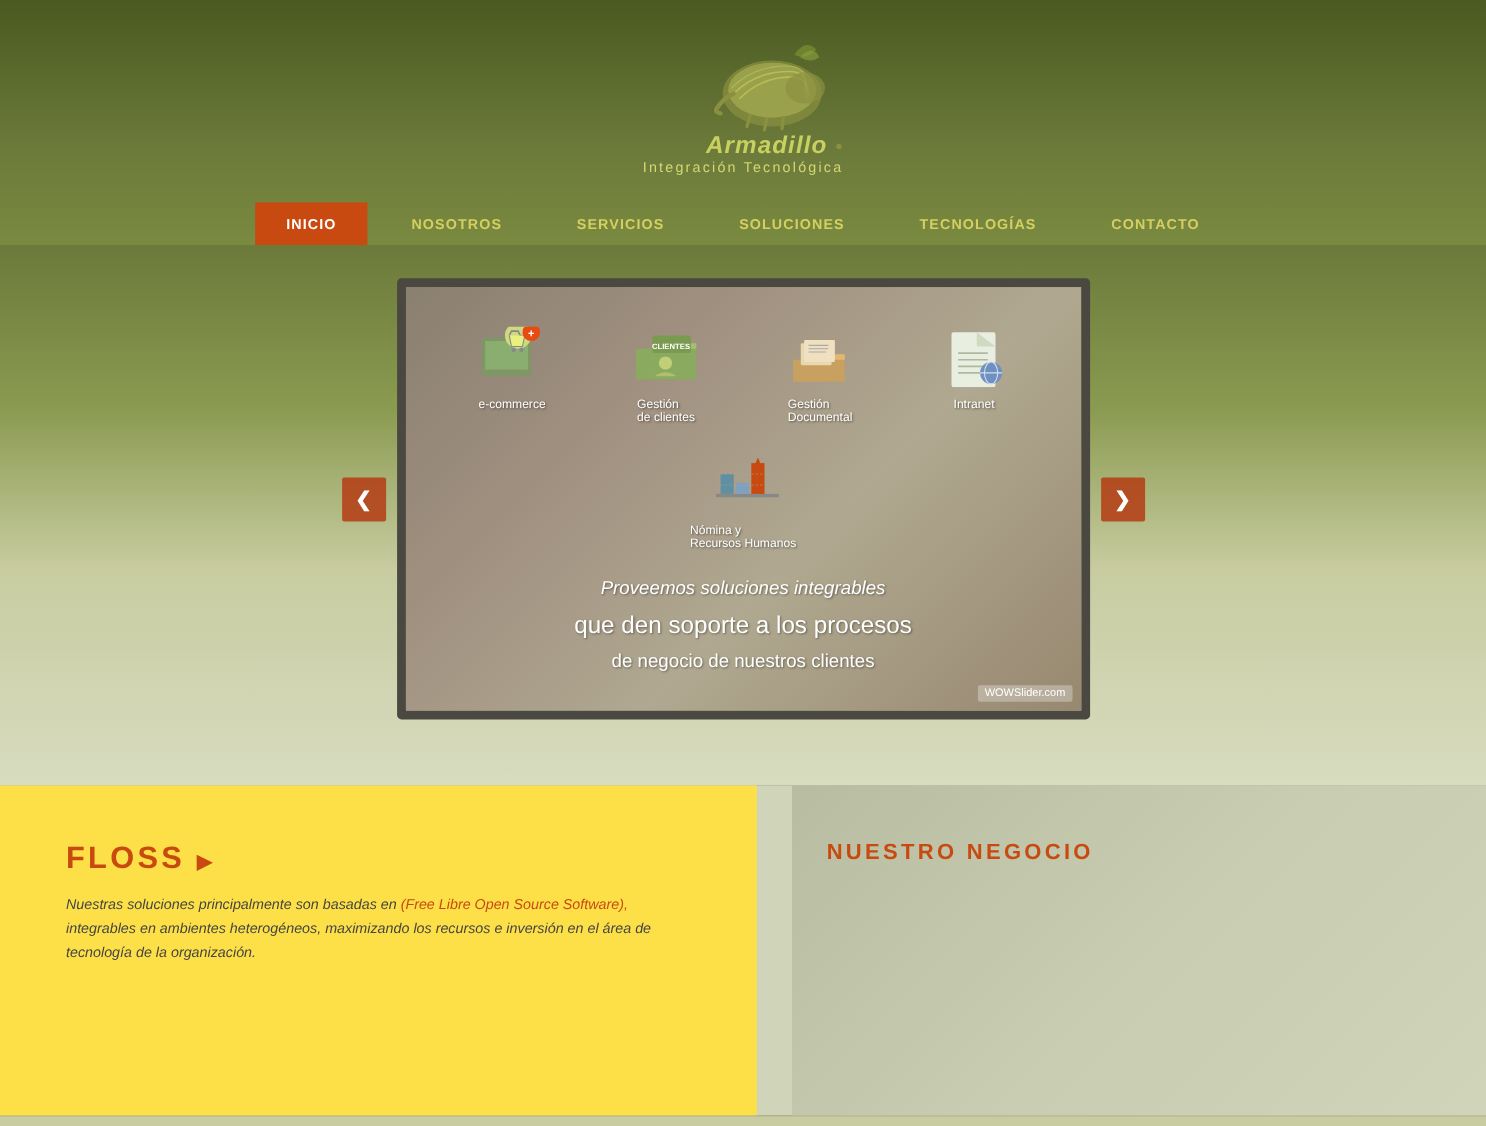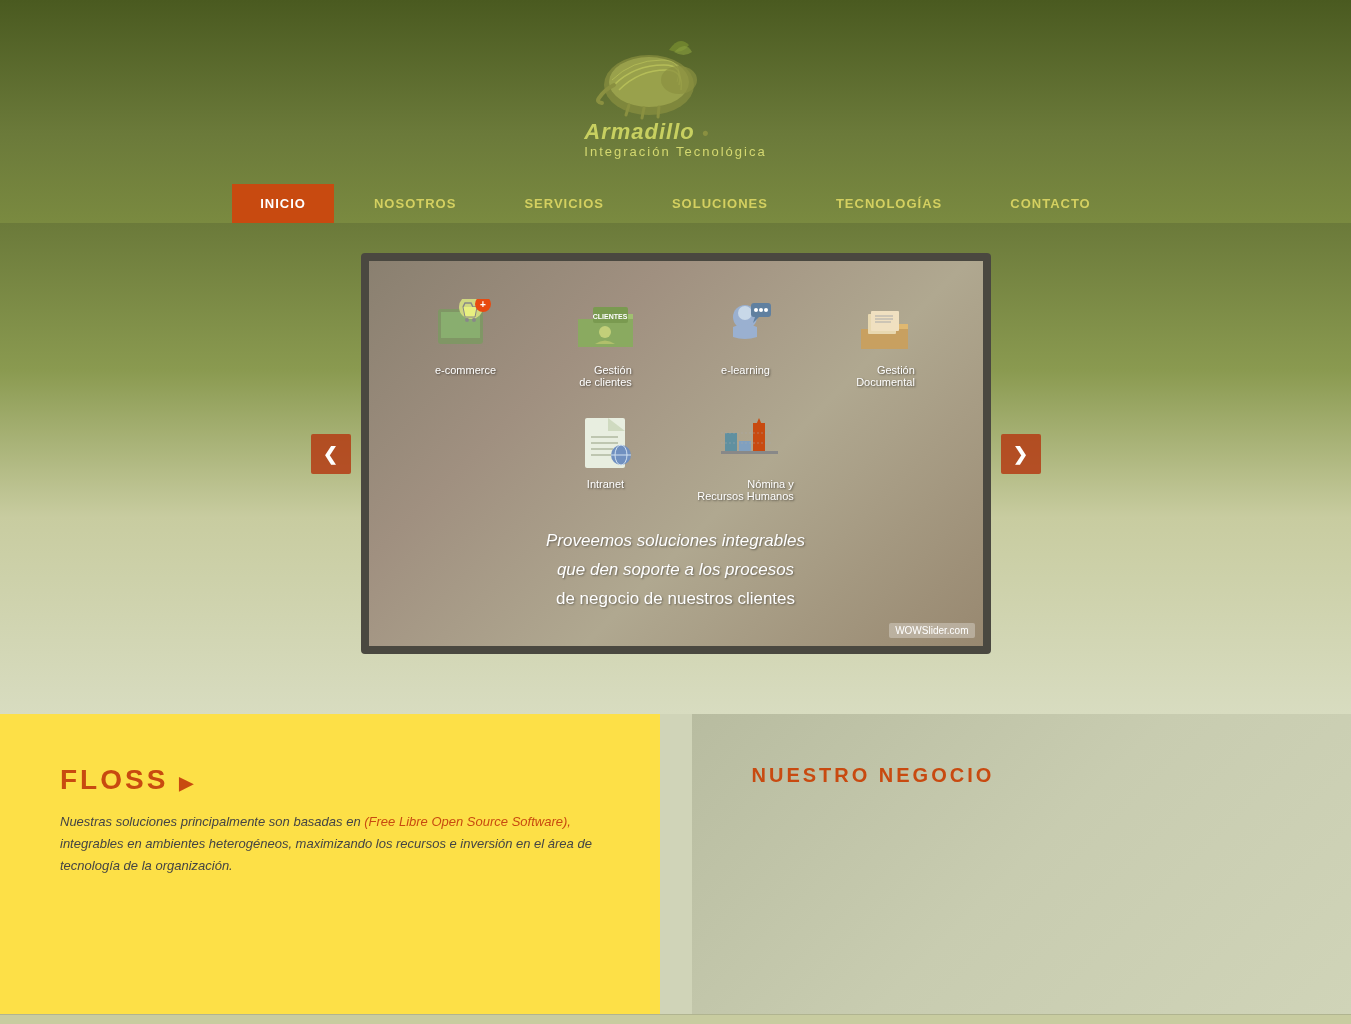--- a/index.html
+++ b/index.html
@@ -116,21 +116,21 @@
       height: 65px;
       display: flex;
       align-items: center;
       justify-content: center;
       margin-bottom: 5px;
     }
 
     .service-label {
       color: #fff;
       font-size: 11px;
-      text-align: right;
+      text-align: left;
       text-shadow: 1px 1px 2px rgba(0,0,0,0.5);
     }
 
     .wowslider-badge {
       position: absolute;
       bottom: 8px;
       right: 8px;
       background: rgba(255,255,255,0.3);
       color: #fff;
       font-size: 10px;
@@ -173,21 +173,21 @@
     }
 
     .bottom-left {
       flex: 1;
       padding: 50px 60px;
       background: #fde047;
     }
 
     .bottom-right {
       flex: 1;
-      padding: 50px 60px;
+      padding: 50px 32px;
       background: linear-gradient(135deg, #b8bca0 0%, #c8ccb0 50%, #d0d4b8 100%);
       position: relative;
       margin-left: 32px;
     }
 
     .floss-title {
       color: #c84a10;
       font-size: 28px;
       font-weight: bold;
       letter-spacing: 3px;
@@ -229,21 +229,21 @@
       padding: 18px;
       text-align: center;
       font-size: 12px;
       color: #555;
     }
 
     
     .armadillo-logo {
       display: flex;
       flex-direction: column;
-      align-items: flex-start;
+      align-items: flex-end;
     }
   </style>
 </head>
 <body>
 
 <div class="header">
   <div class="logo-area">
     <div class="armadillo-logo">
 
       <svg width="130" height="90" viewBox="0 0 130 90">
@@ -324,37 +324,20 @@
                 <text x="37" y="20" text-anchor="middle" fill="white" font-size="7" font-weight="bold">CLIENTES</text>
 
                 <circle cx="32" cy="33" r="6" fill="#d0d880" opacity="0.8"></circle>
                 <path d="M22 45 Q32 38 42 45" fill="#c0c870" opacity="0.7"></path>
               </svg>
             </div>
             <div class="service-label" style="white-space:pre;">Gestión
 de clientes</div>
           </div>
 
-          <div class="service-item">
-            <div class="service-icon-wrapper">
-              <svg width="65" height="55" viewBox="0 0 65 55">
-
-                <circle cx="32" cy="18" r="12" fill="#9ab0d0"></circle>
-                <circle cx="32" cy="14" r="7" fill="#c8d8e8"></circle>
-                <path d="M20 28 Q32 22 44 28 L44 38 Q32 42 20 38 Z" fill="#9ab0d0"></path>
-
-                <rect x="38" y="4" width="20" height="14" rx="3" fill="#6080a0"></rect>
-                <path d="M42 18 L40 24 L46 18" fill="#6080a0"></path>
-                <circle cx="43" cy="11" r="2" fill="white"></circle>
-                <circle cx="48" cy="11" r="2" fill="white"></circle>
-                <circle cx="53" cy="11" r="2" fill="white"></circle>
-              </svg>
-            </div>
-            <div class="service-label">e-learning</div>
-          </div>
 
           <div class="service-item">
             <div class="service-icon-wrapper">
               <svg width="65" height="55" viewBox="0 0 65 55">
 
                 <path d="M8 35 L8 50 L55 50 L55 25 L30 25 L26 30 L8 30 Z" fill="#c8a060"></path>
                 <path d="M8 30 L55 30 L55 25 L30 25 L26 30 Z" fill="#e0b870"></path>
 
                 <rect x="15" y="15" width="28" height="20" rx="1" fill="#e8d8b0"></rect>
                 <rect x="18" y="12" width="28" height="20" rx="1" fill="#f0e0c0"></rect>
@@ -405,21 +388,21 @@
               </svg>
             </div>
             <div class="service-label" style="white-space:pre;">Nómina y
 Recursos Humanos</div>
           </div>
 
         </div>
 
         <div style="text-align:center; padding: 10px 20px;">
           <div style="color:#fff; font-size:17px; font-style:italic; text-shadow:1px 1px 2px rgba(0,0,0,0.4); line-height:1.7;">Proveemos soluciones integrables</div>
-          <div style="color:#fff; font-size:17px; font-style:italic; text-shadow:1px 1px 2px rgba(0,0,0,0.4); line-height:1.7;">que den soporte a los procesos</div>
+          <div style="color:#fff; font-size:22px; text-shadow:1px 1px 2px rgba(0,0,0,0.4); line-height:1.7;">que den soporte a los procesos</div>
           <div style="color:#fff; font-size:17px; text-shadow:1px 1px 2px rgba(0,0,0,0.4); line-height:1.7;">de negocio de nuestros clientes</div>
         </div>
 
         <div class="wowslider-badge">WOWSlider.com</div>
 
       </div>
     </div>
 
     <div class="slider-arrow right">❯</div>
   </div>

